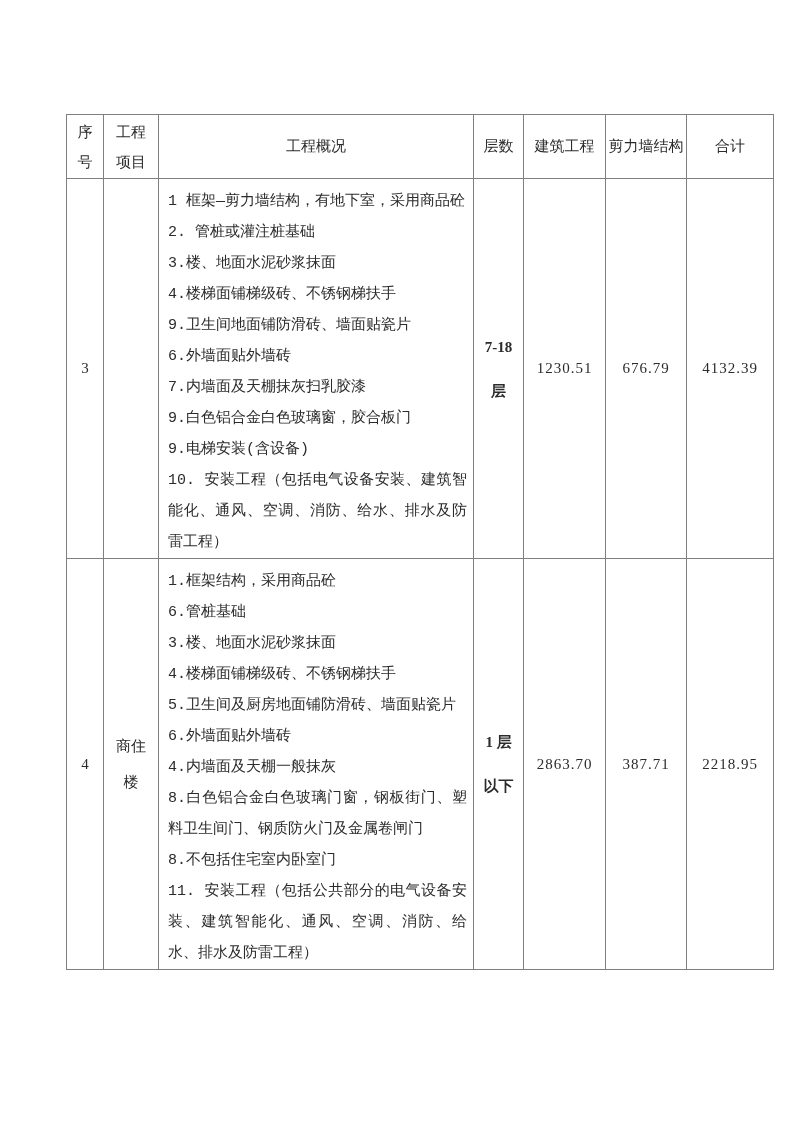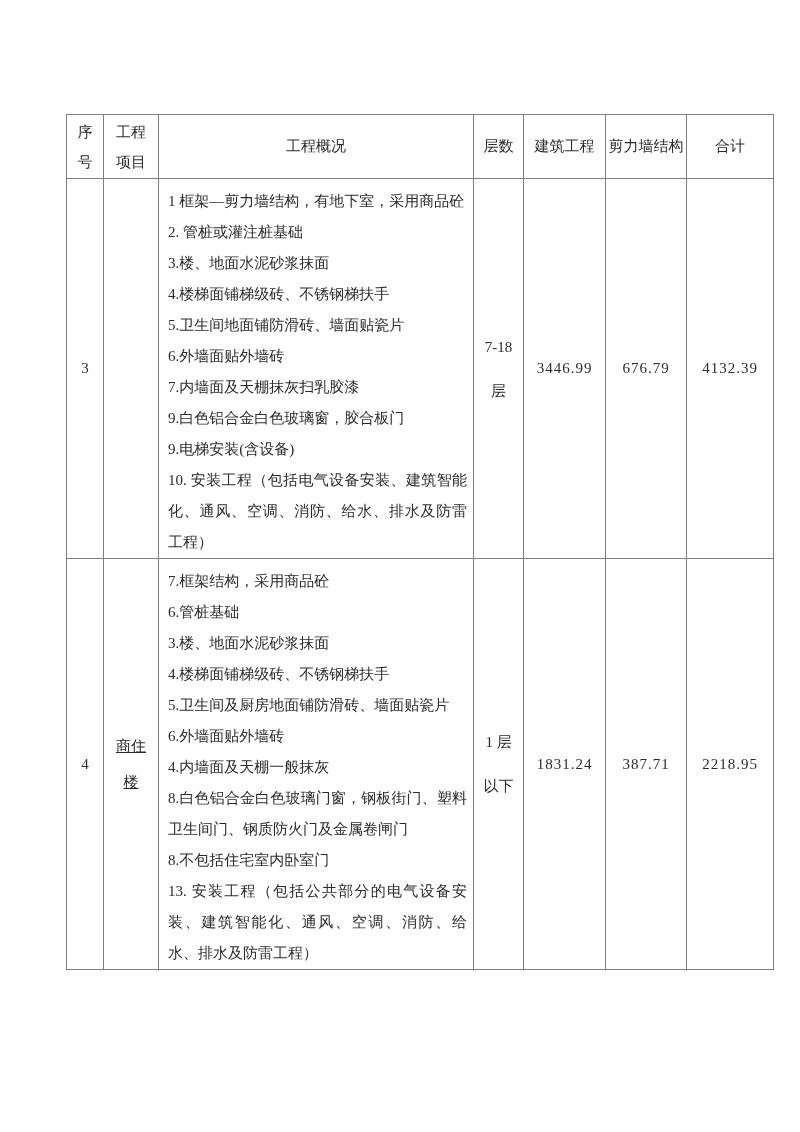--- a/index.html
+++ b/index.html
@@ -38,29 +38,30 @@
   tr.header-row { height: 64px; }
   tr.row-3 { height: 345px; }
   tr.row-4 { height: 410px; }
 
   .two-line div { line-height: 30px; }
 
   td.overview-cell {
     vertical-align: top;
     text-align: left;
     padding: 7px 6px 0 9px;
+    font-family: Liberation Mono, monospace;
   }
   td.overview-cell p {
     margin: 0;
     line-height: 31px;
     font-size: 15px;
     text-align: justify;
   }
-  td.floors-cell div { line-height: 44px; }
-  td.project-cell div { line-height: 36px; text-decoration: underline; }
+  td.floors-cell div { line-height: 44px; font-weight: bold; }
+  td.project-cell div { line-height: 36px; }
   td.num-cell { letter-spacing: 1px; }
 </style>
 </head>
 <body>
 
 <div class="page">
   <table class="doc-table">
     <colgroup>
       <col style="width:37px">
       <col style="width:55px">
@@ -92,57 +93,57 @@
       <td>3</td>
       <td class="project-cell">
         <div></div>
         <div></div>
       </td>
       <td class="overview-cell">
         <p>1 框架—剪力墙结构，有地下室，采用商品砼</p>
         <p>2. 管桩或灌注桩基础</p>
         <p>3.楼、地面水泥砂浆抹面</p>
         <p>4.楼梯面铺梯级砖、不锈钢梯扶手</p>
-        <p>5.卫生间地面铺防滑砖、墙面贴瓷片</p>
+        <p>9.卫生间地面铺防滑砖、墙面贴瓷片</p>
         <p>6.外墙面贴外墙砖</p>
         <p>7.内墙面及天棚抹灰扫乳胶漆</p>
         <p>9.白色铝合金白色玻璃窗，胶合板门</p>
         <p>9.电梯安装(含设备)</p>
         <p>10. 安装工程（包括电气设备安装、建筑智能化、通风、空调、消防、给水、排水及防雷工程）</p>
       </td>
       <td class="floors-cell">
         <div>7-18</div>
         <div>层</div>
       </td>
-      <td class="num-cell">3446.99</td>
+      <td class="num-cell">1230.51</td>
       <td class="num-cell">676.79</td>
       <td class="num-cell">4132.39</td>
     </tr>
 
     <tr class="row-4">
       <td>4</td>
       <td class="project-cell">
         <div>商住</div>
         <div>楼</div>
       </td>
       <td class="overview-cell">
-        <p>7.框架结构，采用商品砼</p>
+        <p>1.框架结构，采用商品砼</p>
         <p>6.管桩基础</p>
         <p>3.楼、地面水泥砂浆抹面</p>
         <p>4.楼梯面铺梯级砖、不锈钢梯扶手</p>
         <p>5.卫生间及厨房地面铺防滑砖、墙面贴瓷片</p>
         <p>6.外墙面贴外墙砖</p>
         <p>4.内墙面及天棚一般抹灰</p>
         <p>8.白色铝合金白色玻璃门窗，钢板街门、塑料卫生间门、钢质防火门及金属卷闸门</p>
         <p>8.不包括住宅室内卧室门</p>
-        <p>13. 安装工程（包括公共部分的电气设备安装、建筑智能化、通风、空调、消防、给水、排水及防雷工程）</p>
+        <p>11. 安装工程（包括公共部分的电气设备安装、建筑智能化、通风、空调、消防、给水、排水及防雷工程）</p>
       </td>
       <td class="floors-cell">
         <div>1 层</div>
         <div>以下</div>
       </td>
-      <td class="num-cell">1831.24</td>
+      <td class="num-cell">2863.70</td>
       <td class="num-cell">387.71</td>
       <td class="num-cell">2218.95</td>
     </tr>
   </tbody>
     </table>
 </div>
 
 </body></html>

